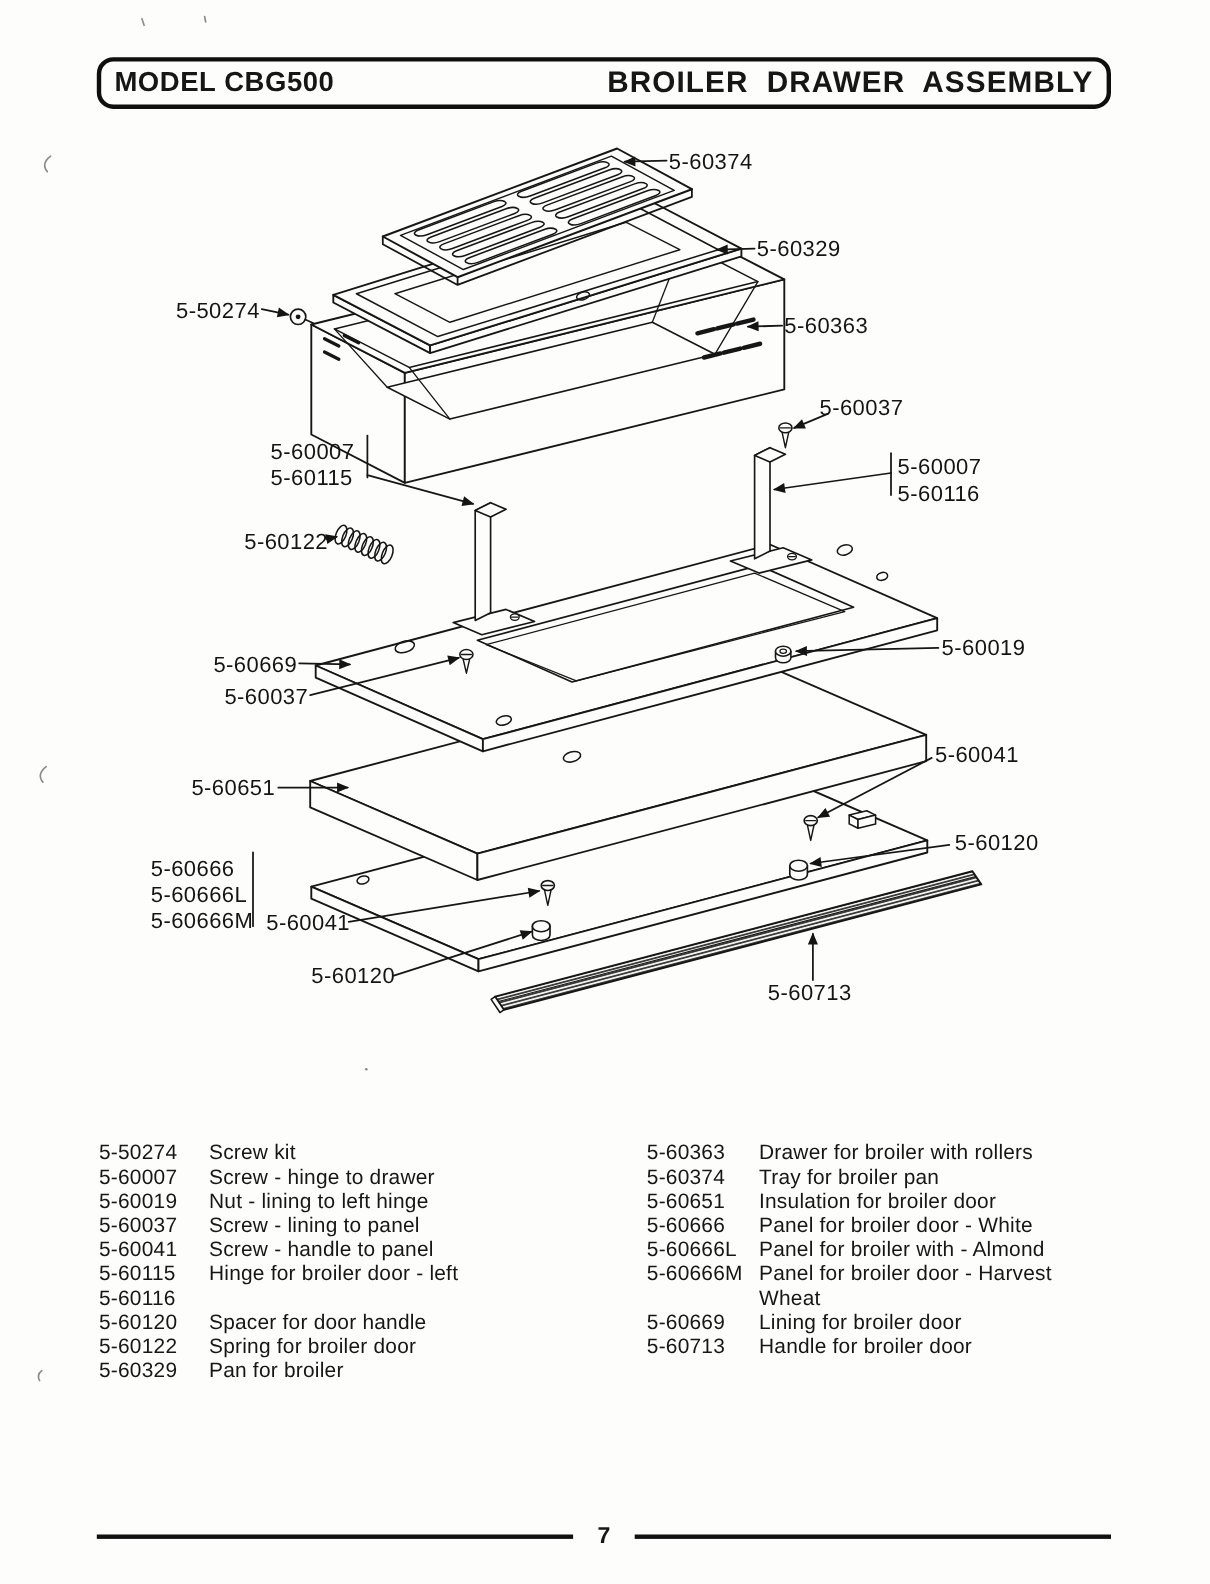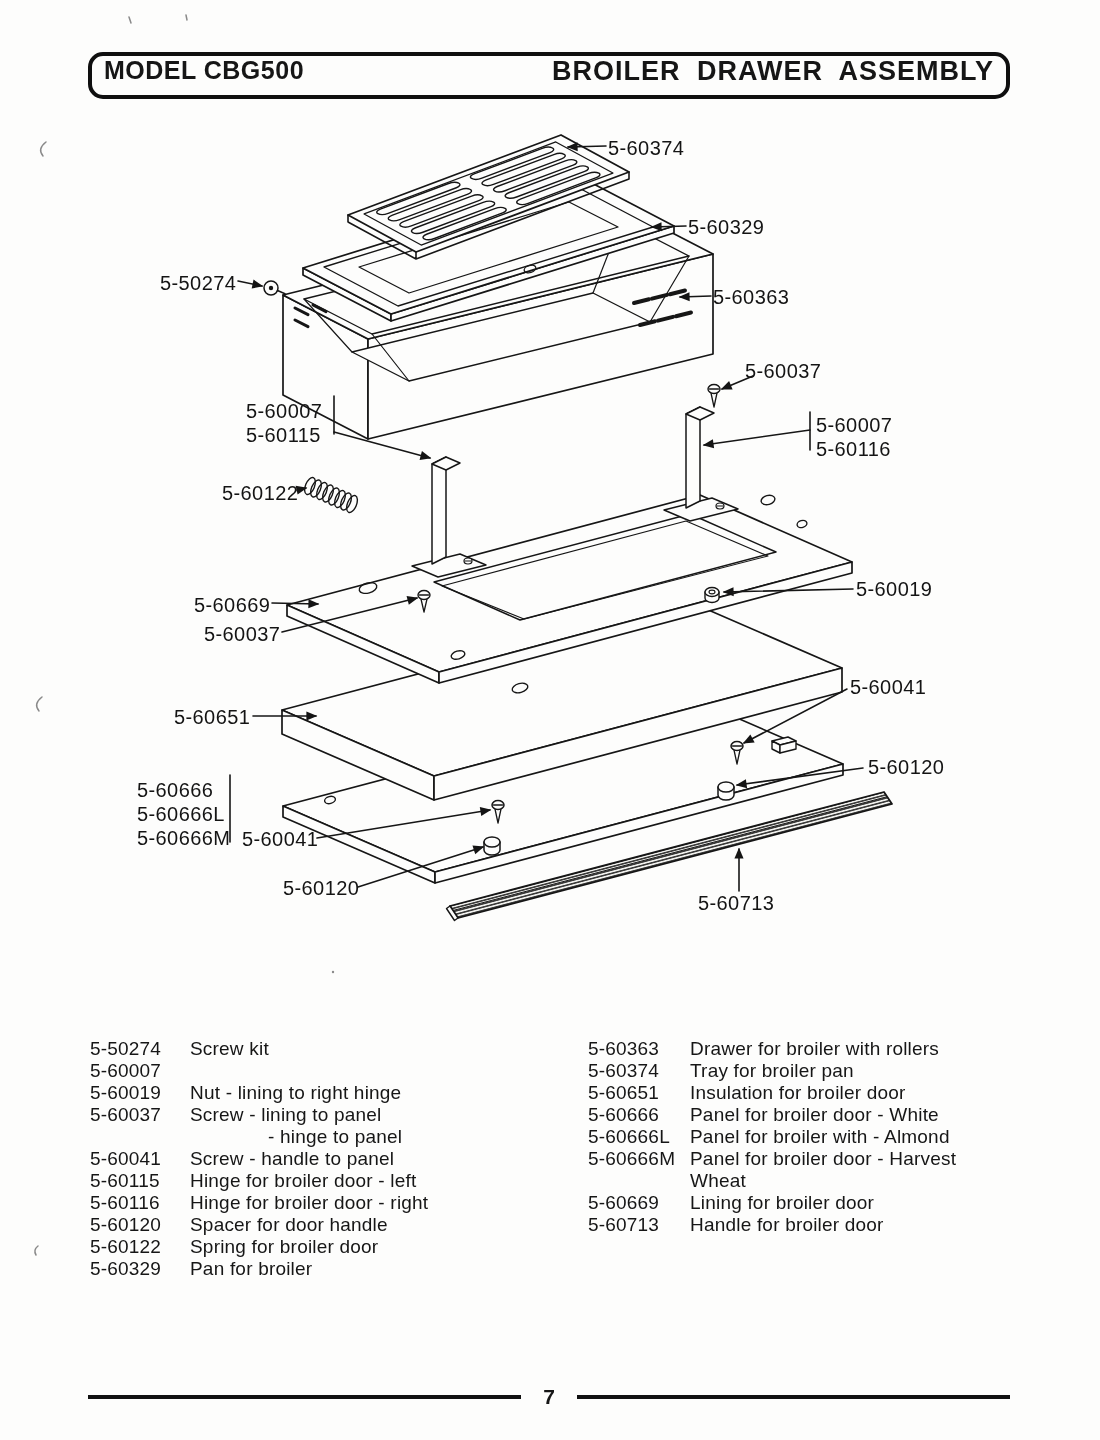--- a/index.html
+++ b/index.html
@@ -1,20 +1,20 @@
 <!DOCTYPE html>
 <html><head>
 <meta charset="utf-8">
 <style>
   *{margin:0;padding:0;box-sizing:border-box}
   html,body{width:1100px;height:1440px}
   body{background:#fdfdfc;font-family:"Liberation Sans",sans-serif;color:#161616;position:relative;overflow:hidden}
   .page{position:absolute;inset:0;background:#fdfdfc}
   .header-box{position:absolute;left:88px;top:52px;width:922px;height:47px;border:4px solid #0f0f0f;
-    border-radius:15px;display:flex;justify-content:space-between;padding:0 12px;background:#fdfdfc}
+    border-radius:15px;display:flex;align-items:center;justify-content:space-between;padding:0 12px;background:#fdfdfc}
   .header-box .model{font-size:25px;font-weight:bold;letter-spacing:.5px;white-space:nowrap}
   .header-box .title{font-size:27px;font-weight:bold;letter-spacing:1px;word-spacing:8px;white-space:nowrap}
   svg.diagram{position:absolute;left:0;top:0}
   .callout{position:absolute;font-size:20px;letter-spacing:.4px;white-space:nowrap;color:#141414}
   .parts{position:absolute;top:1038px;font-size:19px;letter-spacing:.2px}
   .parts.left-col{left:90px;width:480px}
   .parts.right-col{left:588px;width:505px}
   .part-row{display:flex;height:22px;line-height:22px}
   .part-row .pn{width:100px;flex:none}
   .parts.right-col .part-row .pn{width:102px}
@@ -240,44 +240,40 @@
   <div class="callout" style="left:283px;top:877px">5-60120</div>
   <div class="callout" style="left:698px;top:892px">5-60713</div>
 
   <div class="parts left-col">
     <div class="part-row">
         <span class="pn">5-50274</span>
         <span class="pd">Screw kit</span>
       </div>
     <div class="part-row">
         <span class="pn">5-60007</span>
+        <span class="pd">Screw - hinge to drawer</span>
       </div>
     <div class="part-row">
         <span class="pn">5-60019</span>
-        <span class="pd">Nut - lining to right hinge</span>
+        <span class="pd">Nut - lining to left hinge</span>
       </div>
     <div class="part-row">
         <span class="pn">5-60037</span>
         <span class="pd">Screw -  lining to panel</span>
       </div>
-    <div class="part-row cont-deep">
-        <span class="pn"></span>
-        <span class="pd">- hinge to panel</span>
-      </div>
     <div class="part-row">
         <span class="pn">5-60041</span>
         <span class="pd">Screw - handle to panel</span>
       </div>
     <div class="part-row">
         <span class="pn">5-60115</span>
         <span class="pd">Hinge for broiler door - left</span>
       </div>
     <div class="part-row">
         <span class="pn">5-60116</span>
-        <span class="pd">Hinge for broiler door - right</span>
       </div>
     <div class="part-row">
         <span class="pn">5-60120</span>
         <span class="pd">Spacer for door handle</span>
       </div>
     <div class="part-row">
         <span class="pn">5-60122</span>
         <span class="pd">Spring for broiler door</span>
       </div>
     <div class="part-row">

